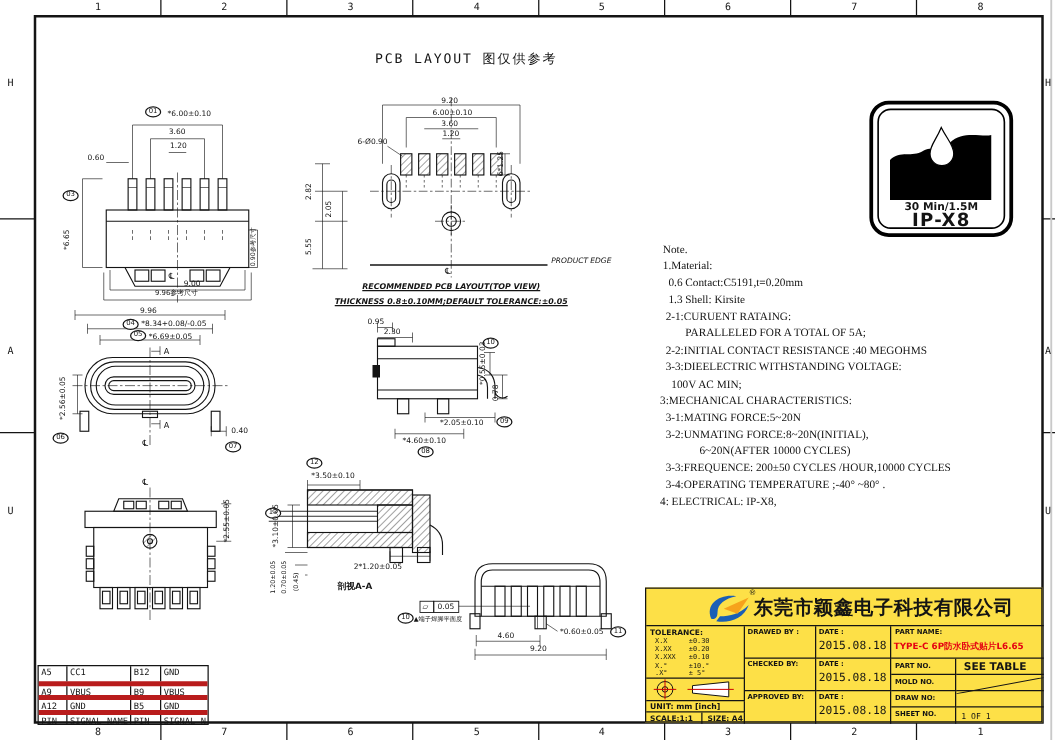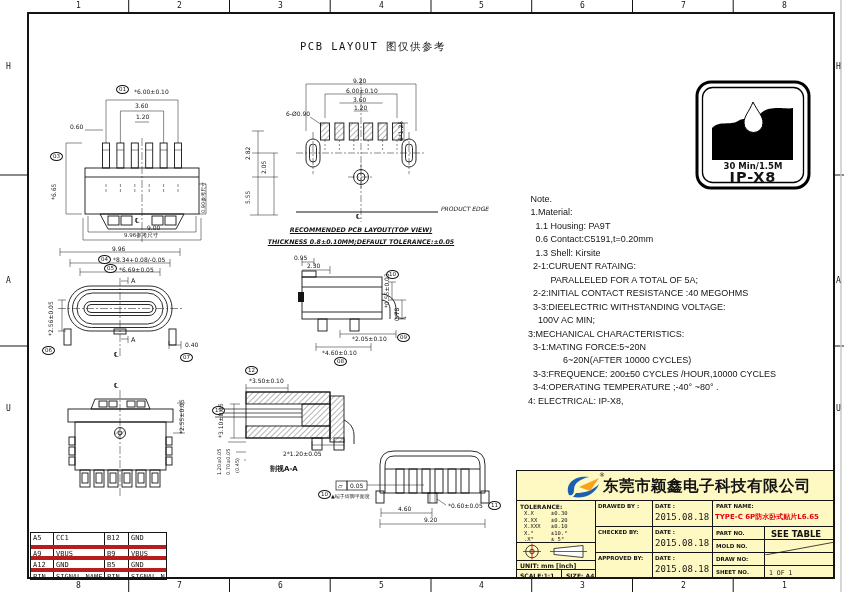--- a/index.html
+++ b/index.html
@@ -10,36 +10,36 @@
   .s5{font-size:5px}.s55{font-size:5.5px}.s65{font-size:6.5px}.s7{font-size:7px}
   .rot{transform:rotate(-90deg);transform-origin:0 100%}
   .balloon{position:absolute;border:1px solid #141414;border-radius:50%;font-size:5.5px;
     line-height:7px;padding:0 2px;background:#fff;white-space:nowrap}
   .cap{position:absolute;font-style:italic;font-weight:bold;font-size:6.3px;
     text-decoration:underline;transform:translateX(-50%);white-space:nowrap}
   .zn{position:absolute;font-size:8px;font-family:"DejaVu Sans Mono",monospace}
   .sheet-title{position:absolute;left:300px;top:40px;font-size:10.5px;letter-spacing:1.5px;
     font-family:"DejaVu Sans Mono",monospace;white-space:nowrap}
   .notes{position:absolute;left:528px;top:193px}
-  .notes span{display:block;white-space:pre;font-family:Liberation Sans, sans-serif;
+  .notes span{display:block;white-space:pre;font-family:Liberation Serif, serif;
     font-size:9px;line-height:13.45px}
   .badge-t1{position:absolute;left:711px;top:161px;width:84px;text-align:center;
     font-size:8.5px;font-weight:bold;white-space:nowrap}
   .badge-t2{position:absolute;left:711px;top:169px;width:84px;text-align:center;
     font-size:14.5px;font-weight:bold;letter-spacing:1px;white-space:nowrap}
   
   .pintab{position:absolute;left:30px;top:532px;width:137px;border:1.2px solid #141414}
   .pintab .row{display:flex;height:11.6px;border-top:4px solid #b91c1c}
   .pintab .row:first-child{border-top:none}
   .pintab .cell{font-size:7px;line-height:10.5px;font-family:"DejaVu Sans Mono",monospace;
     border-left:1px solid #141414;padding-left:2px;overflow:hidden;white-space:nowrap}
   .pintab .cell:first-child{border-left:none}
   .c1{width:22px}.c2{width:51px}.c3{width:24px}.c4{width:37px}
   
-  .tb{position:absolute;left:516px;top:470px;width:318px;height:108px;border:1.6px solid #141414;background:#fef9c3}
+  .tb{position:absolute;left:516px;top:470px;width:318px;height:108px;border:1.6px solid #141414;background:#fde047}
   .tb .cell{position:absolute;border-color:#141414}
   .company{position:absolute;left:86px;top:5px;font-size:15.5px;font-weight:bold;white-space:nowrap;letter-spacing:0.5px}
   .small-label{font-size:5.5px;font-weight:bold;white-space:nowrap}
   .date-val{font-size:9px;font-family:"DejaVu Sans Mono",monospace;white-space:nowrap}
   .red{color:#e50012}
   .tol-row{display:flex;font-size:5.5px;line-height:6.6px;font-family:"DejaVu Sans Mono",monospace}
   .tol-row span:first-child{width:30px;padding-left:3px}
 </style>
 </head>
 <body>
@@ -262,30 +262,30 @@
 <span class="zn" style="left:836px;top:276px">A</span>
 <span class="zn" style="left:836px;top:404px">U</span>
 
 <span class="sheet-title">PCB LAYOUT 图仅供参考</span>
 <span class="badge-t1">30 Min/1.5M</span>
 <span class="badge-t2">IP-X8</span>
 
 <div class="notes">
   <span> Note.</span>
   <span> 1.Material:</span>
-  <span>   1.1 Housing: PA9T</span>
   <span>   0.6 Contact:C5191,t=0.20mm</span>
   <span>   1.3 Shell: Kirsite</span>
   <span>  2-1:CURUENT RATAING:</span>
   <span>         PARALLELED FOR A TOTAL OF 5A;</span>
   <span>  2-2:INITIAL CONTACT RESISTANCE :40 MEGOHMS</span>
   <span>  3-3:DIEELECTRIC WITHSTANDING VOLTAGE:</span>
   <span>    100V AC MIN;</span>
   <span>3:MECHANICAL CHARACTERISTICS:</span>
   <span>  3-1:MATING FORCE:5~20N</span>
+  <span>  3-2:UNMATING FORCE:8~20N(INITIAL),</span>
   <span>              6~20N(AFTER 10000 CYCLES)</span>
   <span>  3-3:FREQUENCE: 200±50 CYCLES /HOUR,10000 CYCLES</span>
   <span>  3-4:OPERATING TEMPERATURE ;-40° ~80° .</span>
   <span>4: ELECTRICAL: IP-X8,</span>
 </div>
 
 <span class="balloon" style="left:116px;top:85px">01</span>
 <span class="lb" style="left:134px;top:89px">*6.00±0.10</span>
 <span class="lb" style="left:135px;top:103px">3.60</span>
 <span class="lb" style="left:136px;top:114px">1.20</span>

